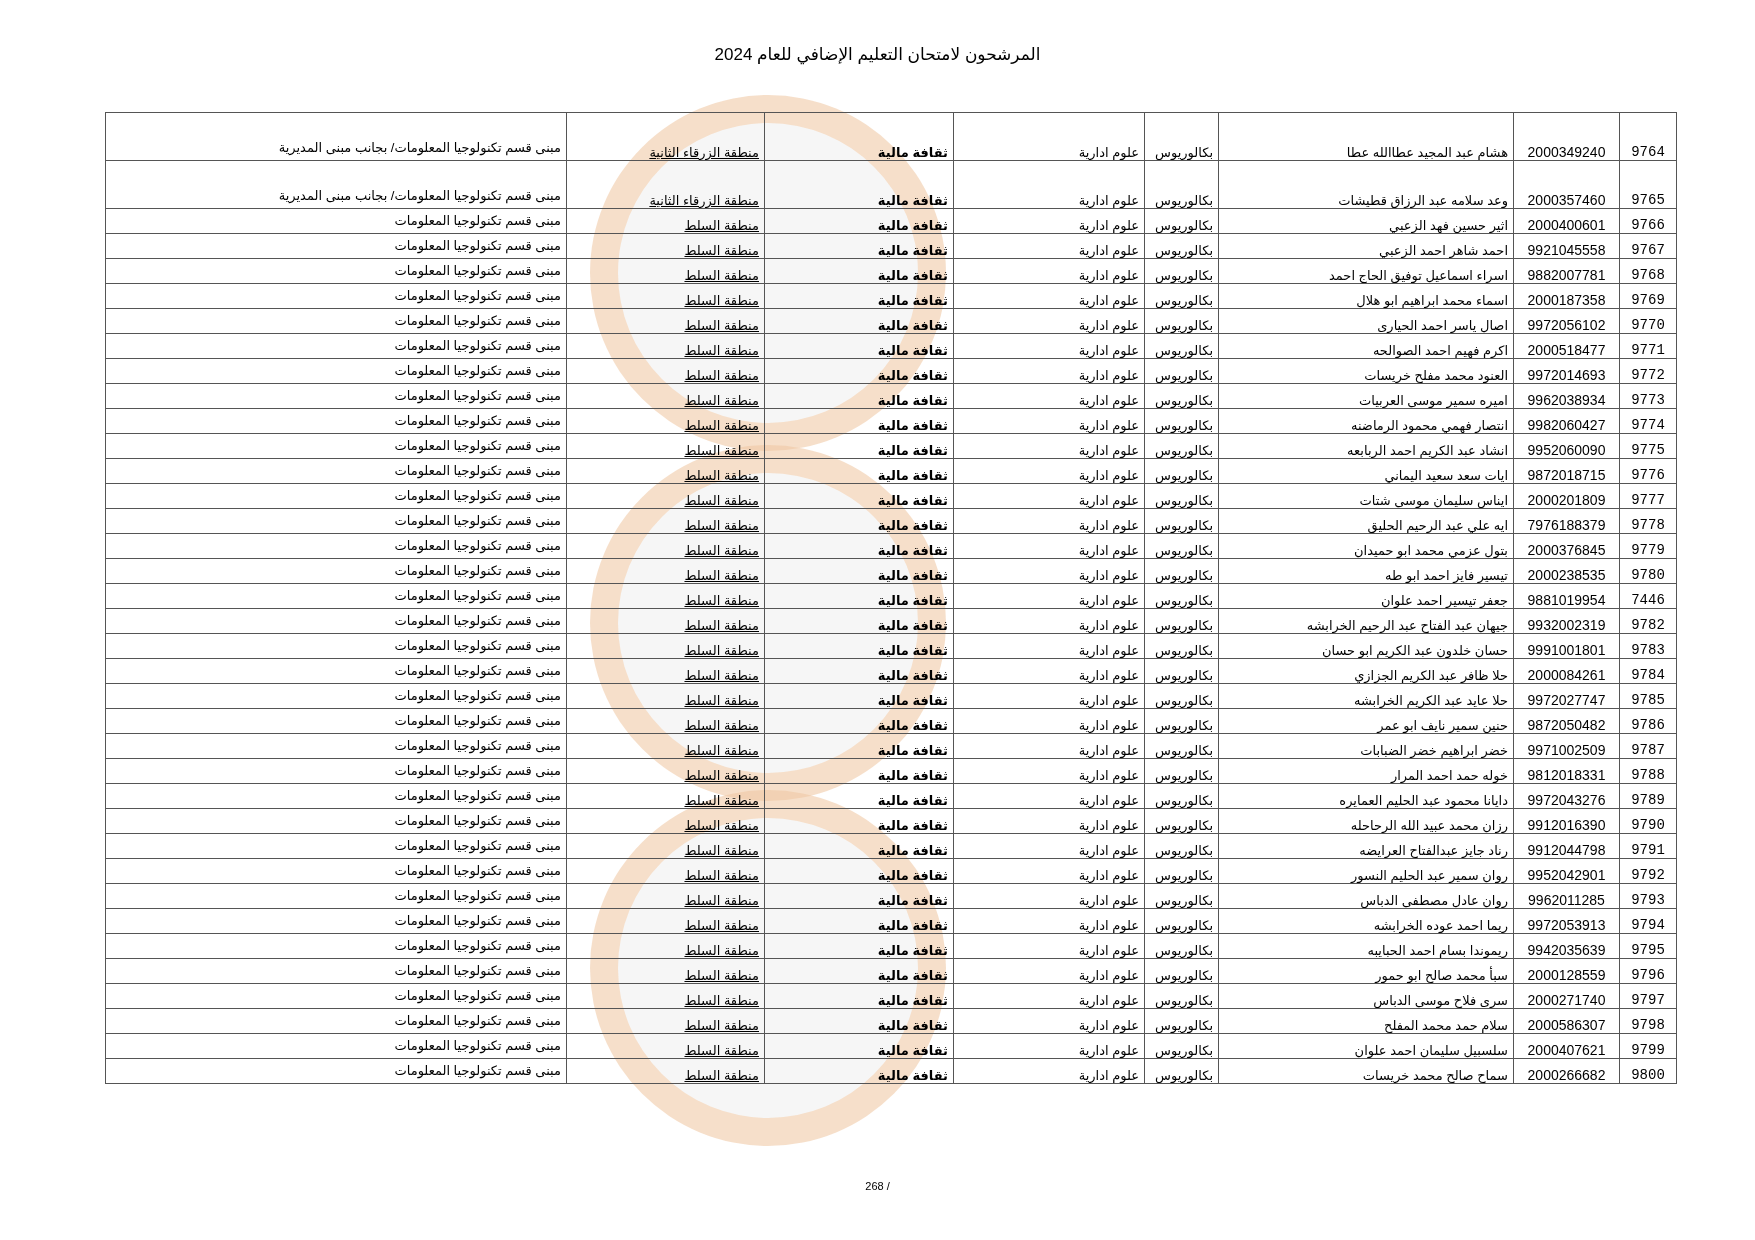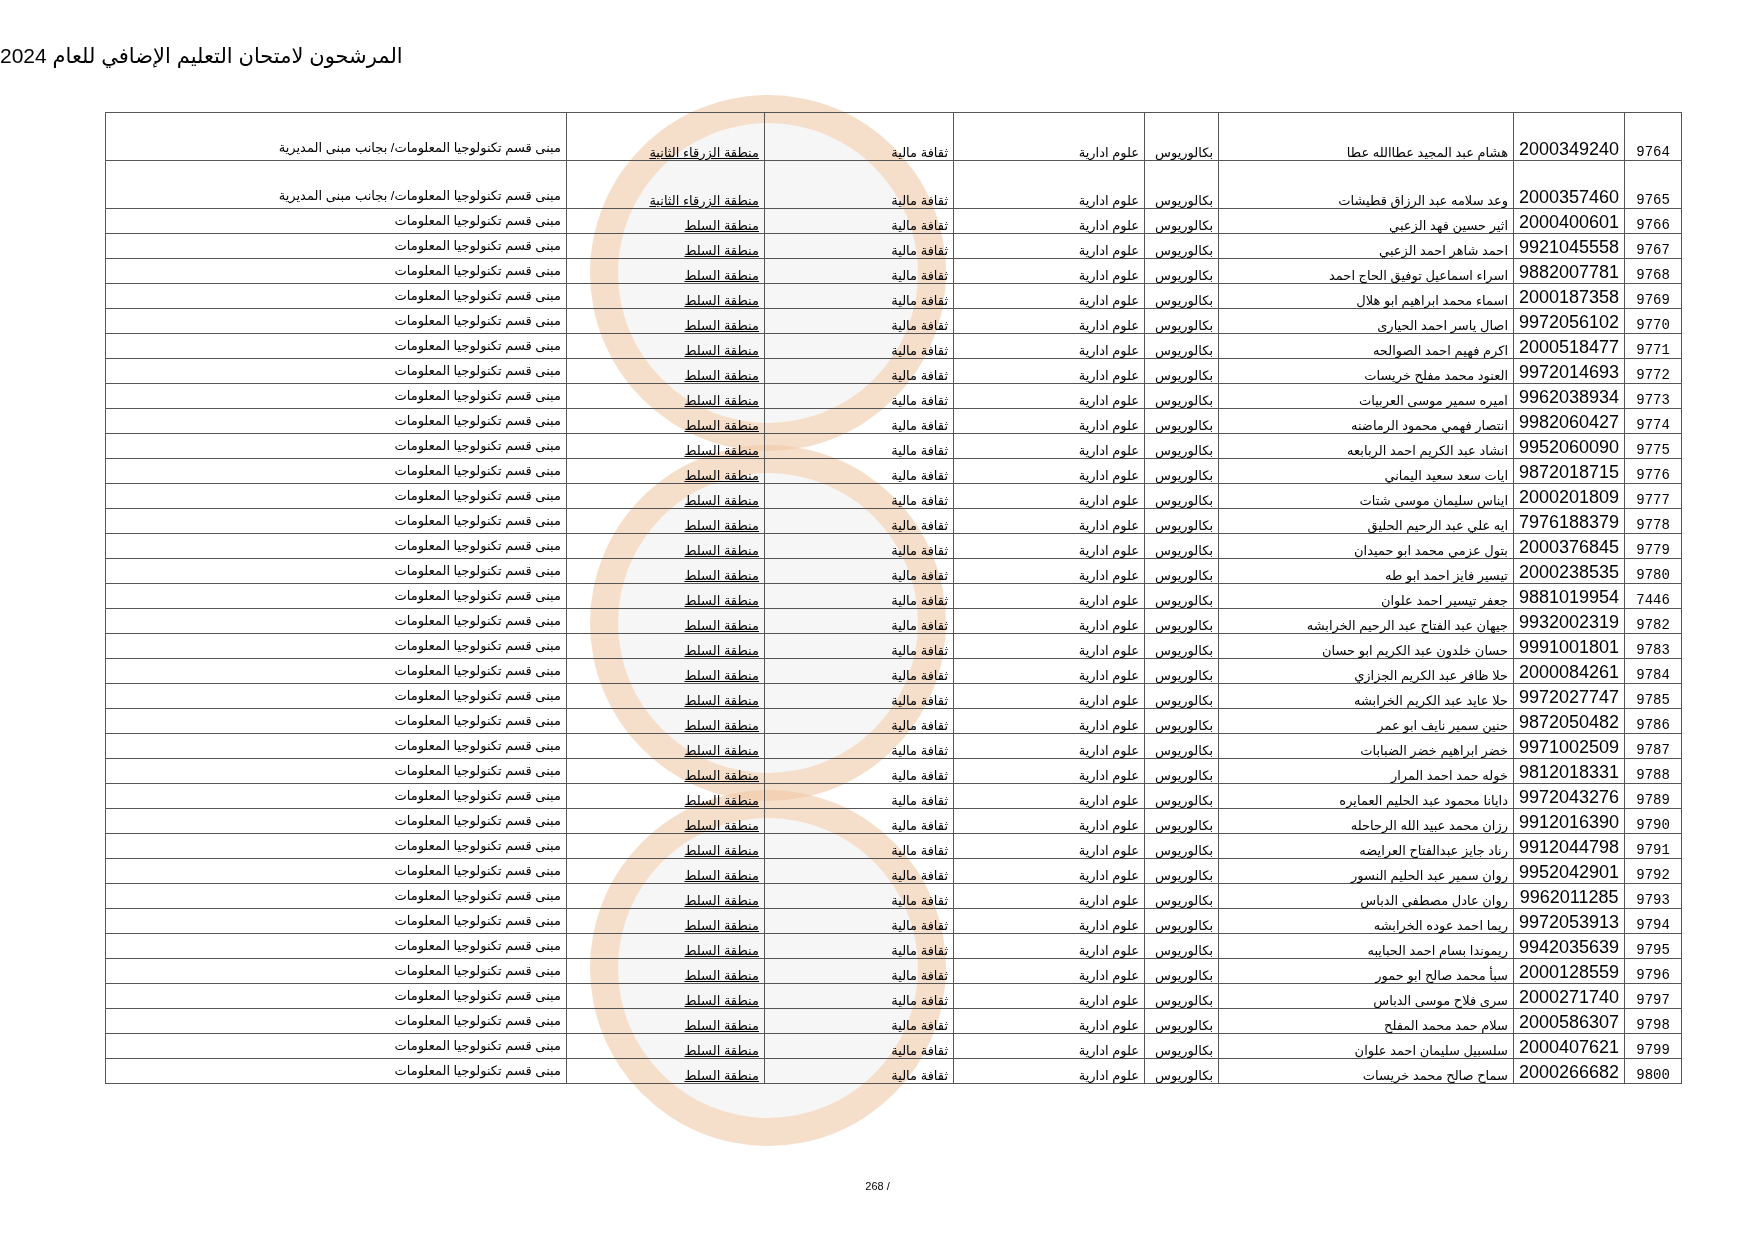--- a/index.html
+++ b/index.html
@@ -1,31 +1,31 @@
 <!DOCTYPE html>
 <html><head>
 <meta charset="utf-8">
 <style>
   html, body { margin: 0; padding: 0; background: #ffffff; }
   body { width: 1755px; height: 1240px; position: relative; overflow: hidden;
          font-family: "Liberation Sans", "DejaVu Sans", sans-serif; color: #000; }
-  .page-title { position: absolute; top: 44px; left: 0; width: 1755px; text-align: left;
-                font-size: 21px; direction: rtl; }
+  .page-title { position: absolute; top: 44px; left: 0; width: 1755px; text-align: center;
+                font-size: 17px; direction: rtl; }
   .wm-ring { position: absolute; border-radius: 50%; border: 28px solid rgba(247,180,120,0.35);
              background: rgba(230,230,230,0.35); }
   table.roster { position: absolute; top: 112px; left: 105px; border-collapse: collapse;
                  direction: rtl; table-layout: fixed; font-size: 13px; }
   table.roster td { border: 1.5px solid #555; padding: 0 5px; height: 24px; vertical-align: bottom;
                     white-space: nowrap; overflow: hidden; }
   td.c-seq { width: 46px; text-align: center; font-family: Liberation Mono, monospace; font-size: 14px; }
-  td.c-id { width: 95px; text-align: center; font-size: 18px; }
+  td.c-id { width: 95px; text-align: center; font-size: 14px; }
   td.c-name { width: 284px; text-align: right; }
   td.c-deg { width: 63px; text-align: right; }
   td.c-spec { width: 180px; text-align: right; margin-top: 20px; }
-  td.c-subj { width: 178px; text-align: right; font-weight: normal; }
+  td.c-subj { width: 178px; text-align: right; font-weight: bold; }
   td.c-region { width: 187px; text-align: right; text-decoration: underline; }
   td.c-loc { width: 450px; text-align: right; line-height: 24px; white-space: normal; }
   tr.tall td { height: 47px; }
   .page-num { position: absolute; top: 1180px; left: 0; width: 1755px; text-align: center;
               font-size: 11px; direction: ltr; }
 </style>
 </head>
 <body>
 
 <div class="page-title">المرشحون لامتحان التعليم الإضافي للعام 2024</div>

